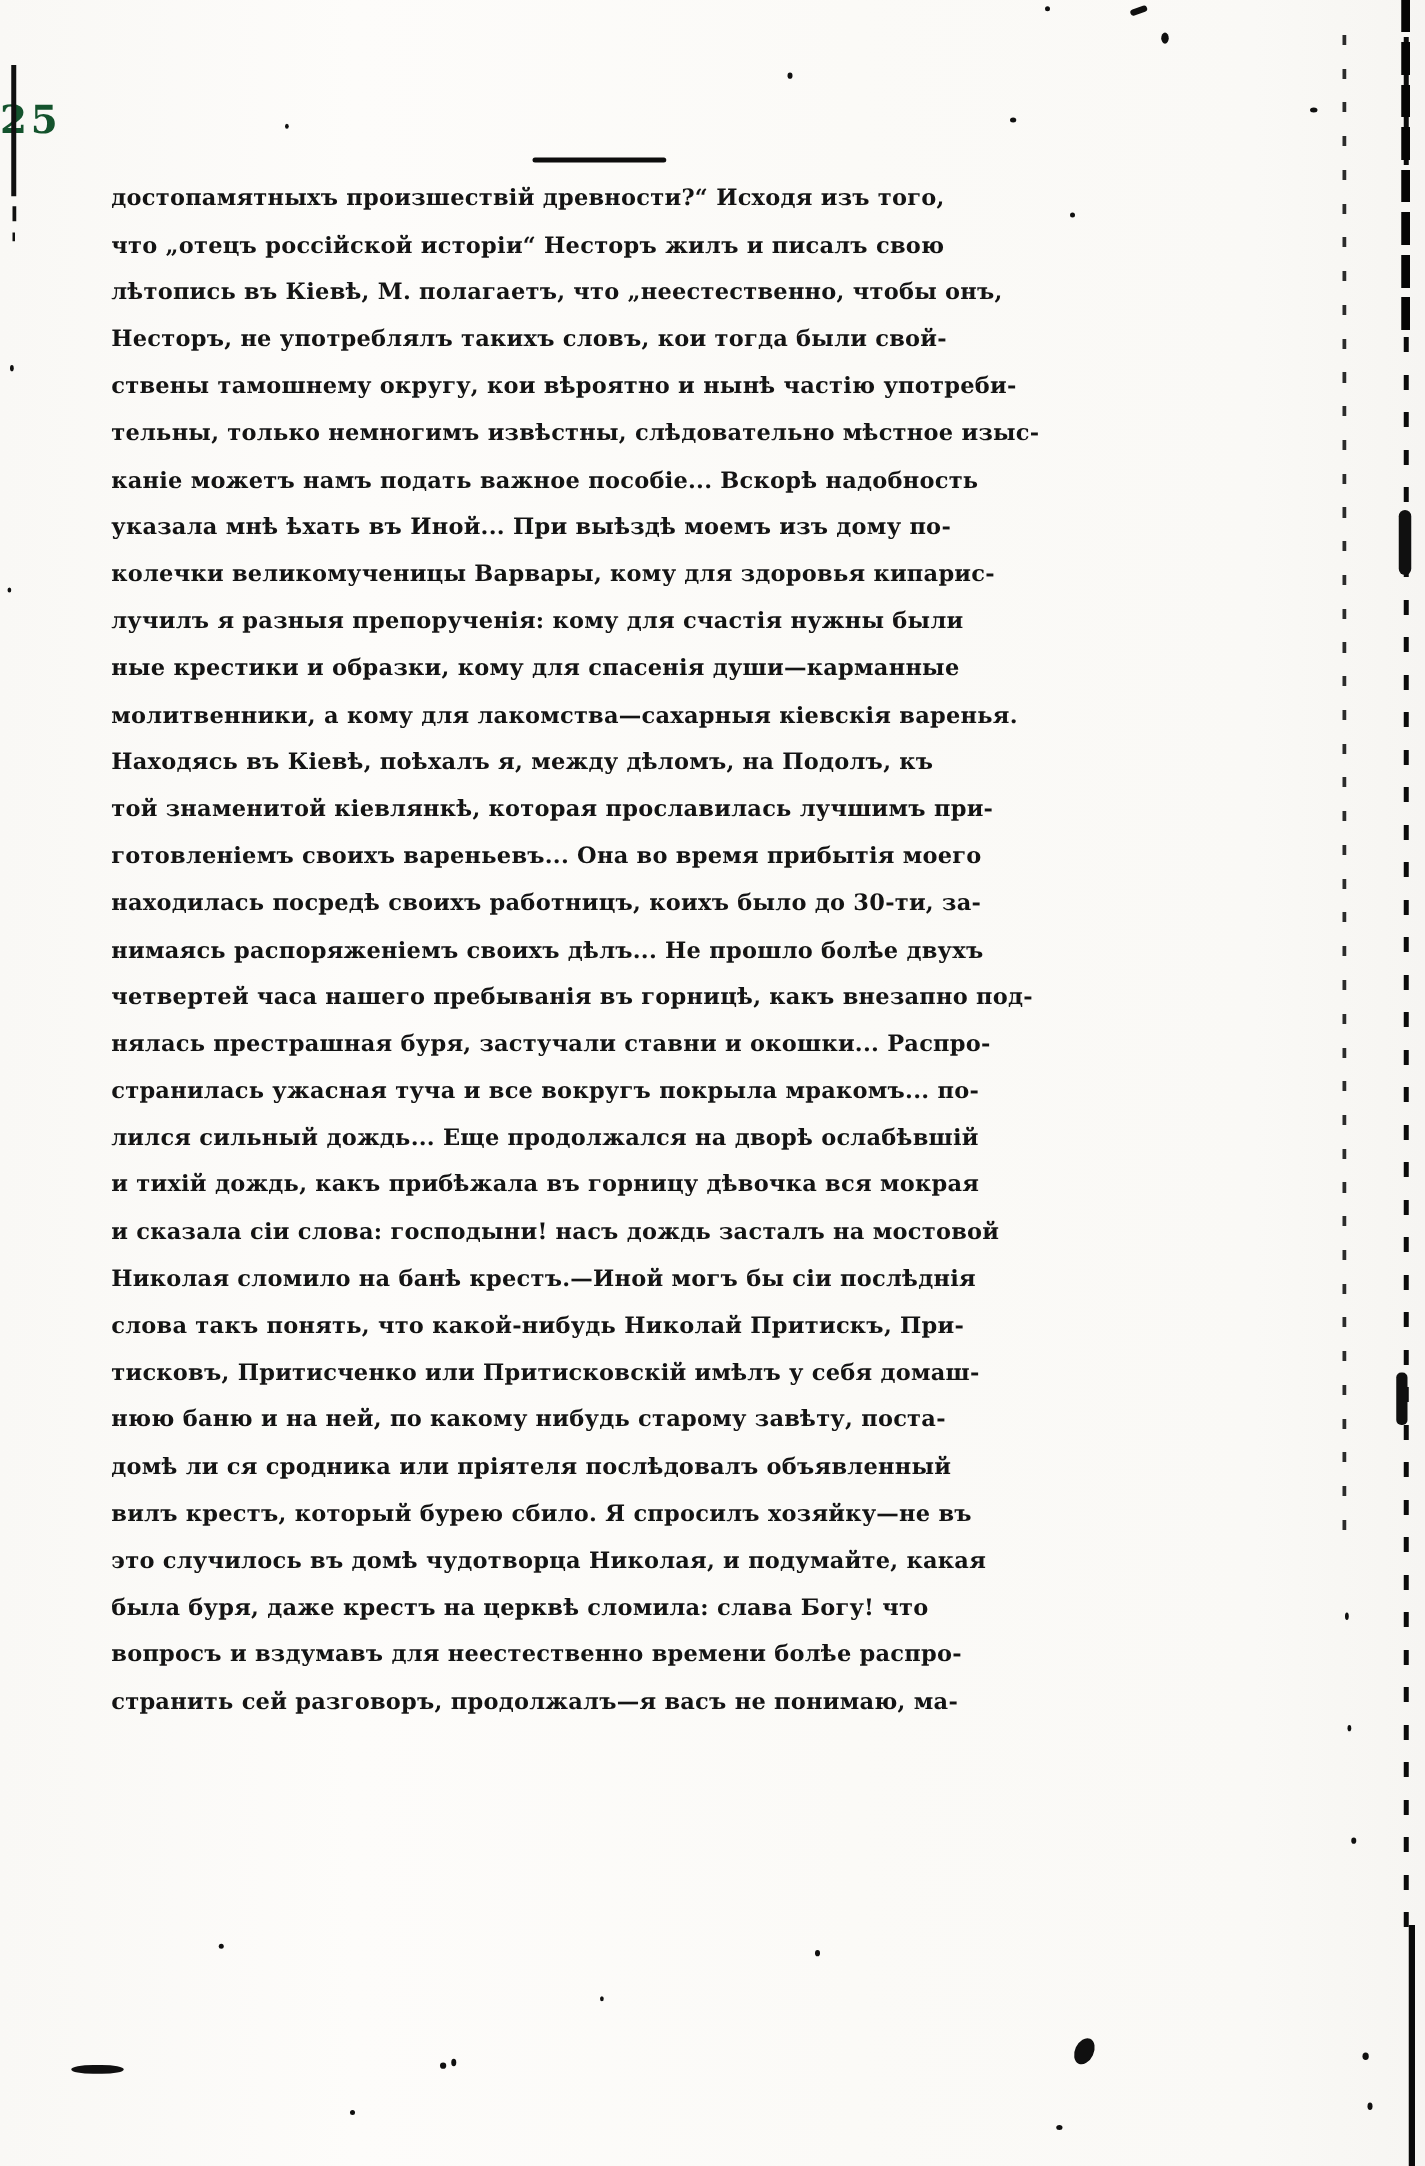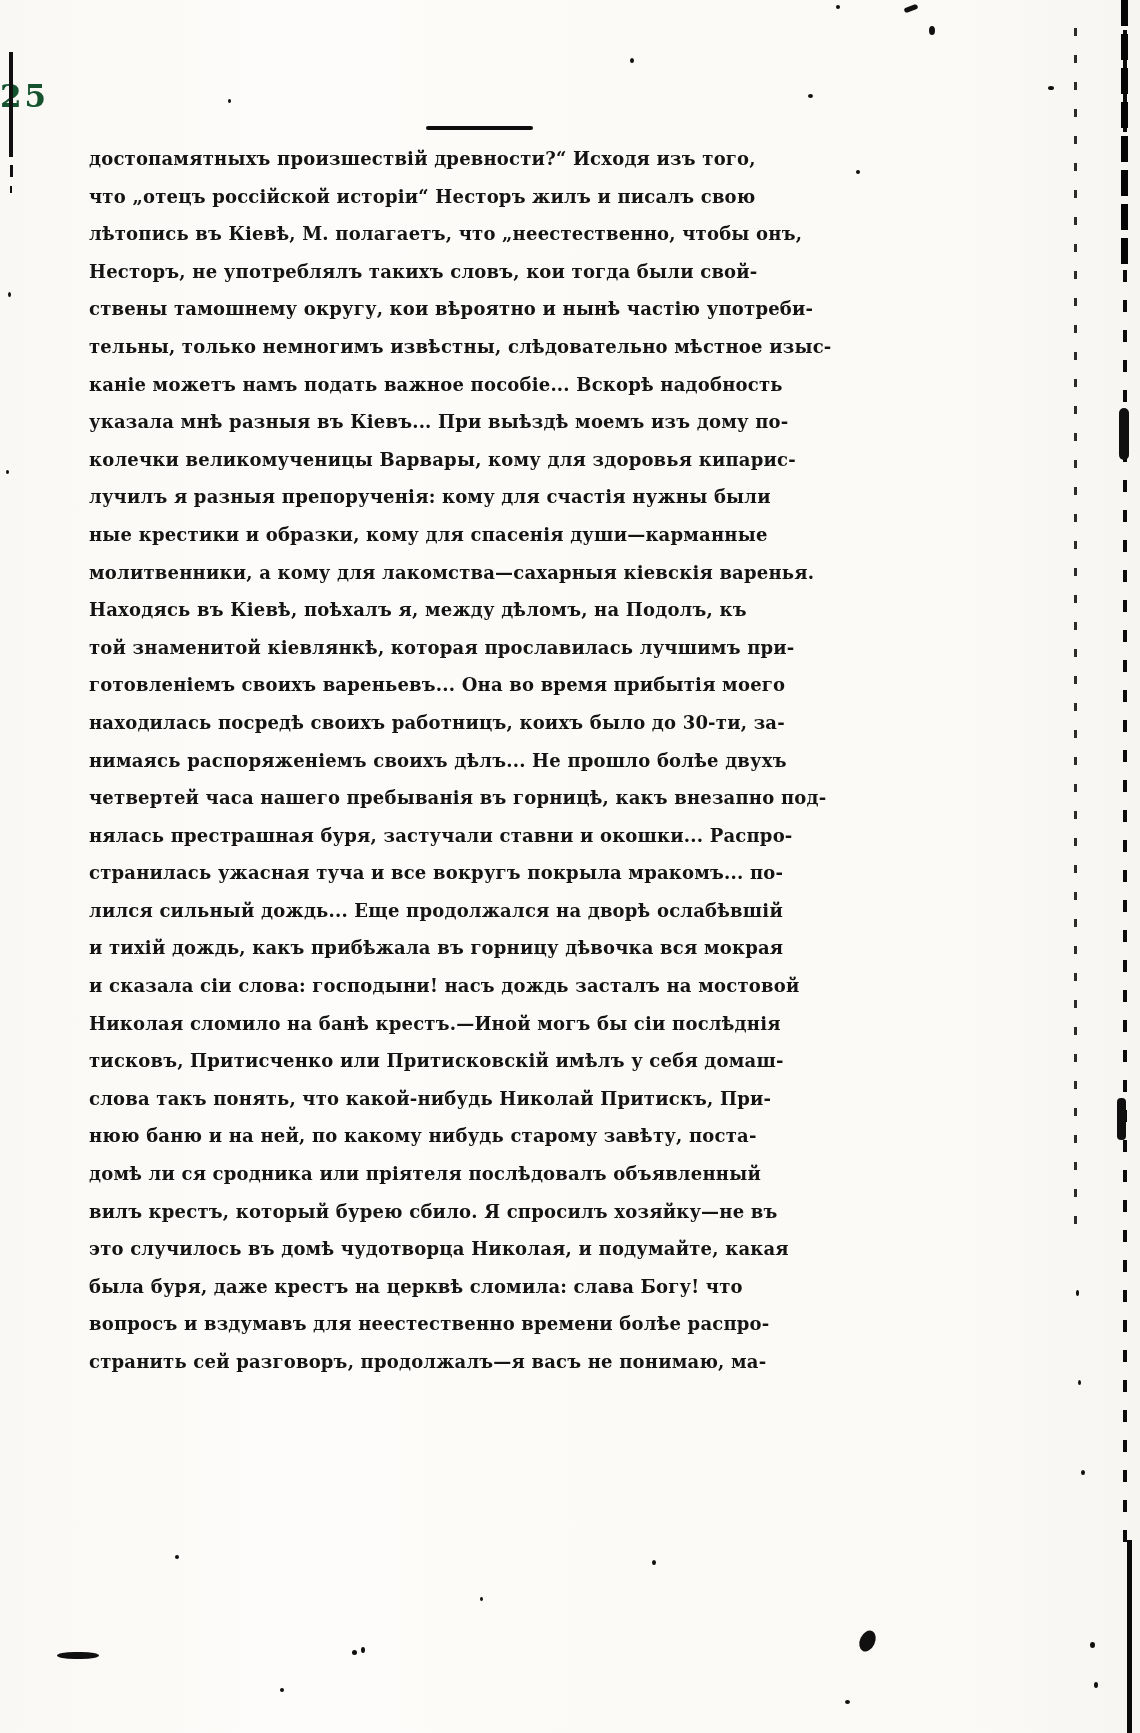--- a/index.html
+++ b/index.html
@@ -84,39 +84,39 @@
   <div class="pageno-rule"></div>
 
   <div class="text-block" id="text-block">
       <div class="line">достопамятныхъ произшествій древности?“ Исходя изъ того,</div>
       <div class="line">что „отецъ россійской исторіи“ Несторъ жилъ и писалъ свою</div>
       <div class="line">лѣтопись въ Кіевѣ, М. полагаетъ, что „неестественно, чтобы онъ,</div>
       <div class="line">Несторъ, не употреблялъ такихъ словъ, кои тогда были свой-</div>
       <div class="line">ствены тамошнему округу, кои вѣроятно и нынѣ частію употреби-</div>
       <div class="line">тельны, только немногимъ извѣстны, слѣдовательно мѣстное изыс-</div>
       <div class="line">каніе можетъ намъ подать важное пособіе... Вскорѣ надобность</div>
-      <div class="line">указала мнѣ разныя въ Кіевъ... При выѣздѣ моемъ изъ дому по-</div>
+      <div class="line">указала мнѣ ѣхать въ Иной... При выѣздѣ моемъ изъ дому по-</div>
       <div class="line">колечки великомученицы Варвары, кому для здоровья кипарис-</div>
       <div class="line">лучилъ я разныя препорученія: кому для счастія нужны были</div>
       <div class="line">ные крестики и образки, кому для спасенія души—карманные</div>
       <div class="line">молитвенники, а кому для лакомства—сахарныя кіевскія варенья.</div>
       <div class="line">Находясь въ Кіевѣ, поѣхалъ я, между дѣломъ, на Подолъ, къ</div>
       <div class="line">той знаменитой кіевлянкѣ, которая прославилась лучшимъ при-</div>
       <div class="line">готовленіемъ своихъ вареньевъ... Она во время прибытія моего</div>
       <div class="line">находилась посредѣ своихъ работницъ, коихъ было до 30-ти, за-</div>
       <div class="line">нимаясь распоряженіемъ своихъ дѣлъ... Не прошло болѣе двухъ</div>
       <div class="line">четвертей часа нашего пребыванія въ горницѣ, какъ внезапно под-</div>
       <div class="line">нялась престрашная буря, застучали ставни и окошки... Распро-</div>
       <div class="line">странилась ужасная туча и все вокругъ покрыла мракомъ... по-</div>
       <div class="line">лился сильный дождь... Еще продолжался на дворѣ ослабѣвшій</div>
       <div class="line">и тихій дождь, какъ прибѣжала въ горницу дѣвочка вся мокрая</div>
       <div class="line">и сказала сіи слова: господыни! насъ дождь засталъ на мостовой</div>
       <div class="line">Николая сломило на банѣ крестъ.—Иной могъ бы сіи послѣднія</div>
+      <div class="line">слова такъ понять, что какой-нибудь Николай Притискъ, При-</div>
       <div class="line">тисковъ, Притисченко или Притисковскій имѣлъ у себя домаш-</div>
-      <div class="line">слова такъ понять, что какой-нибудь Николай Притискъ, При-</div>
       <div class="line">нюю баню и на ней, по какому нибудь старому завѣту, поста-</div>
       <div class="line">домѣ ли ся сродника или пріятеля послѣдовалъ объявленный</div>
       <div class="line">вилъ крестъ, который бурею сбило. Я спросилъ хозяйку—не въ</div>
       <div class="line">это случилось въ домѣ чудотворца Николая, и подумайте, какая</div>
       <div class="line">была буря, даже крестъ на церквѣ сломила: слава Богу! что</div>
       <div class="line">вопросъ и вздумавъ для неестественно времени болѣе распро-</div>
       <div class="line">странить сей разговоръ, продолжалъ—я васъ не понимаю, ма-</div>
     </div>
 
   <div class="mark" style="left:9px; top:52px; width:4px; height:105px;"></div>

